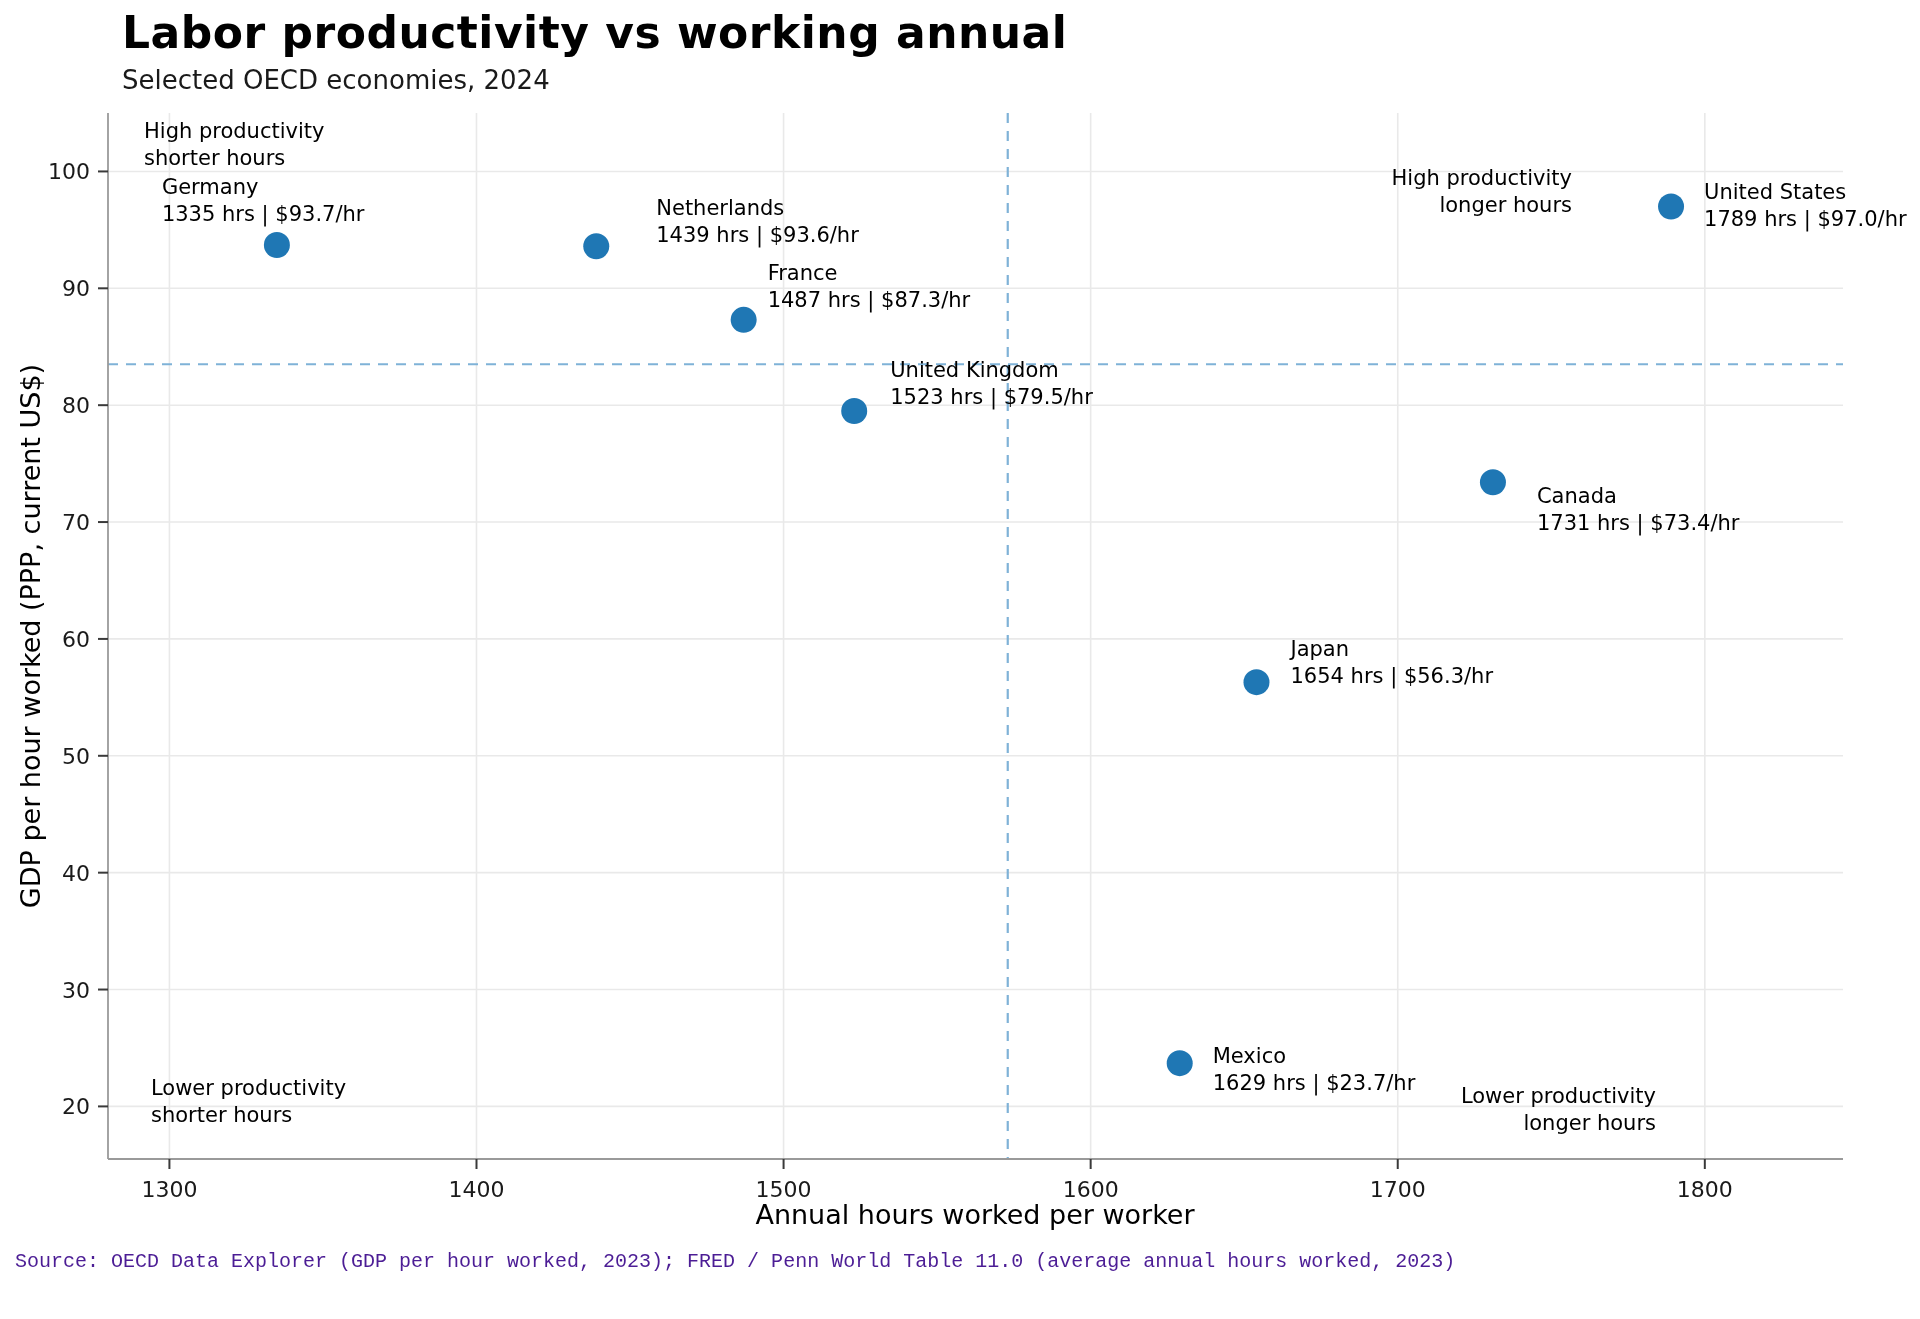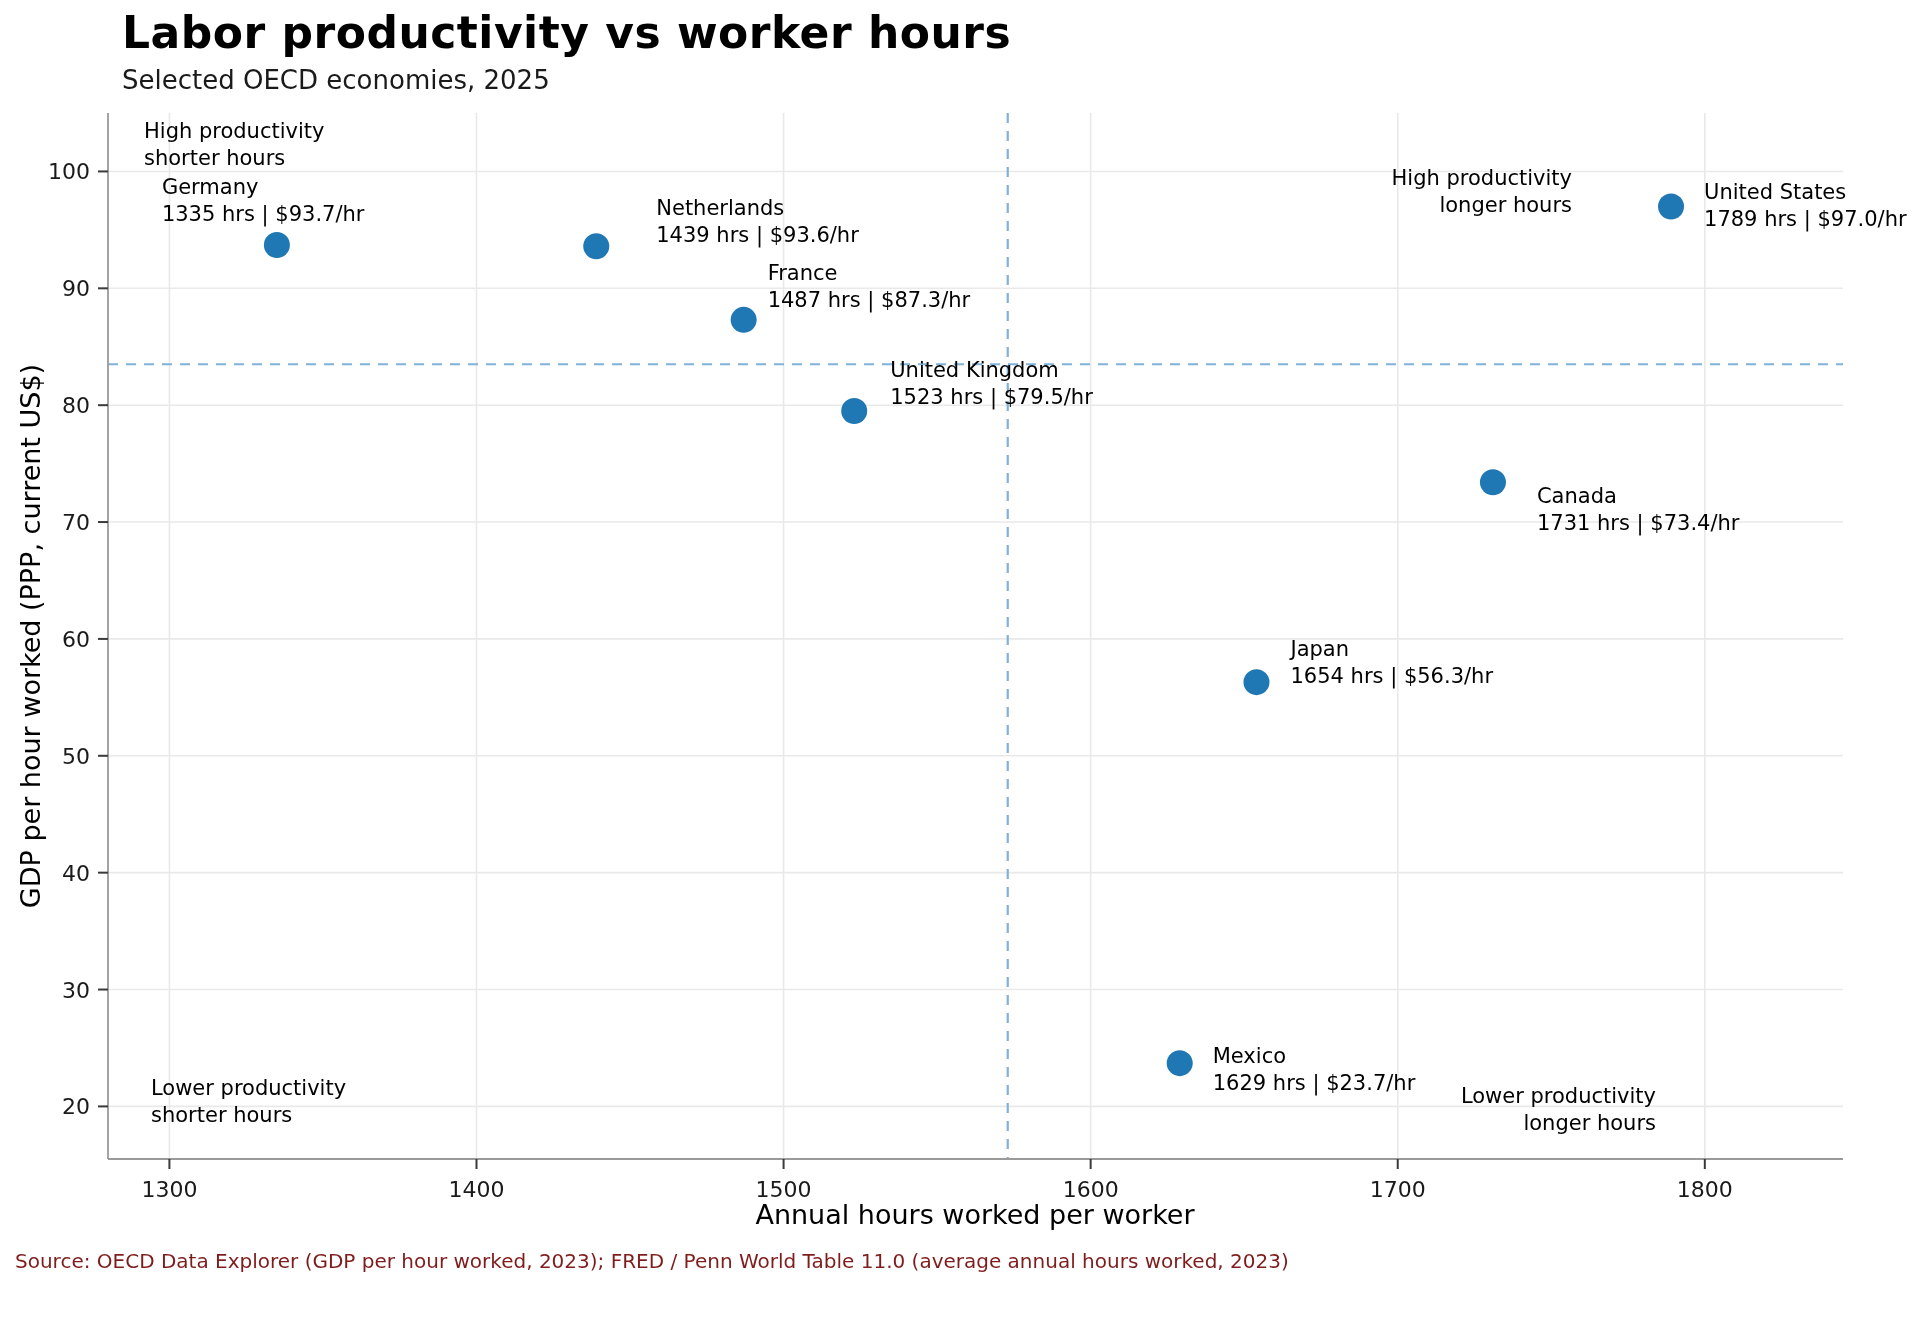--- a/index.html
+++ b/index.html
@@ -13,30 +13,30 @@
   #plot{position:absolute;left:0;top:0;}
   .grid{stroke:#e9e9e9;stroke-width:1.6;}
   .spine{stroke:#9a9a9a;stroke-width:1.8;fill:none;}
   .tickmark{stroke:#3a3a3a;stroke-width:2;}
   .ticklabel{font-size:22px;fill:#1a1a1a;}
   .refline{stroke:#7fb2d7;stroke-width:2.2;stroke-dasharray:10 8;fill:none;}
   .pt{fill:#1f77b4;}
   .ptlabel{font-size:21px;fill:#000;}
   .quadlabel{font-size:21px;fill:#000;}
   .axistitle{font-size:27px;fill:#000;}
-  #footer{position:absolute;left:15px;top:1250px;font-size:20px;color:#7f1d1d;line-height:23px;}
+  #footer{position:absolute;left:15px;top:1250px;font-size:20px;color:#4c1d95;line-height:23px;font-family:Liberation Mono, monospace;}
 </style>
 </head>
 <body>
 
 <div id="canvas">
 
   <div id="titleblock">
-    <div id="chart-title">Labor productivity vs worker hours</div>
-    <div id="chart-subtitle">Selected OECD economies, 2025</div>
+    <div id="chart-title">Labor productivity vs working annual</div>
+    <div id="chart-subtitle">Selected OECD economies, 2024</div>
   </div>
 
   <svg id="plot" width="1920" height="1319" viewBox="0 0 1920 1319" xmlns="http://www.w3.org/2000/svg">
     <g id="g-grid">
         <line x1="169.41592920353983" y1="113" x2="169.41592920353983" y2="1159" class="grid"></line>
         <line x1="476.49557522123894" y1="113" x2="476.49557522123894" y2="1159" class="grid"></line>
         <line x1="783.5752212389381" y1="113" x2="783.5752212389381" y2="1159" class="grid"></line>
         <line x1="1090.6548672566373" y1="113" x2="1090.6548672566373" y2="1159" class="grid"></line>
         <line x1="1397.7345132743365" y1="113" x2="1397.7345132743365" y2="1159" class="grid"></line>
         <line x1="1704.8141592920354" y1="113" x2="1704.8141592920354" y2="1159" class="grid"></line>

